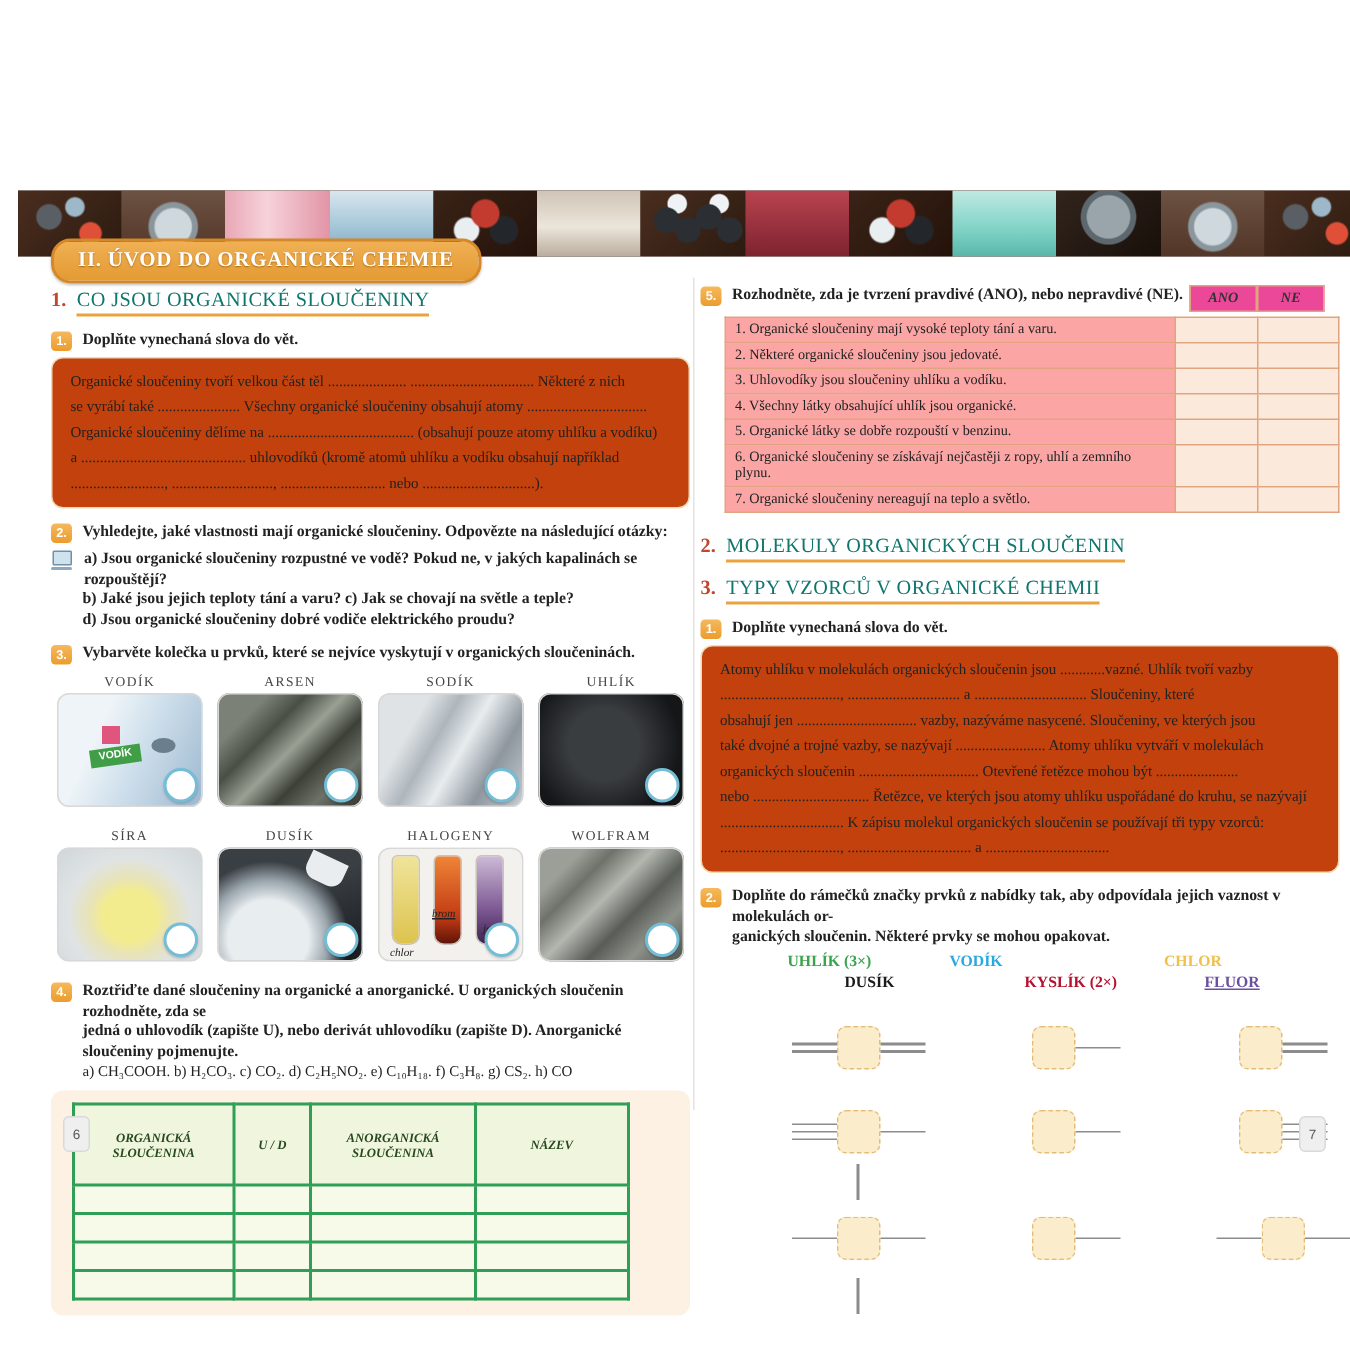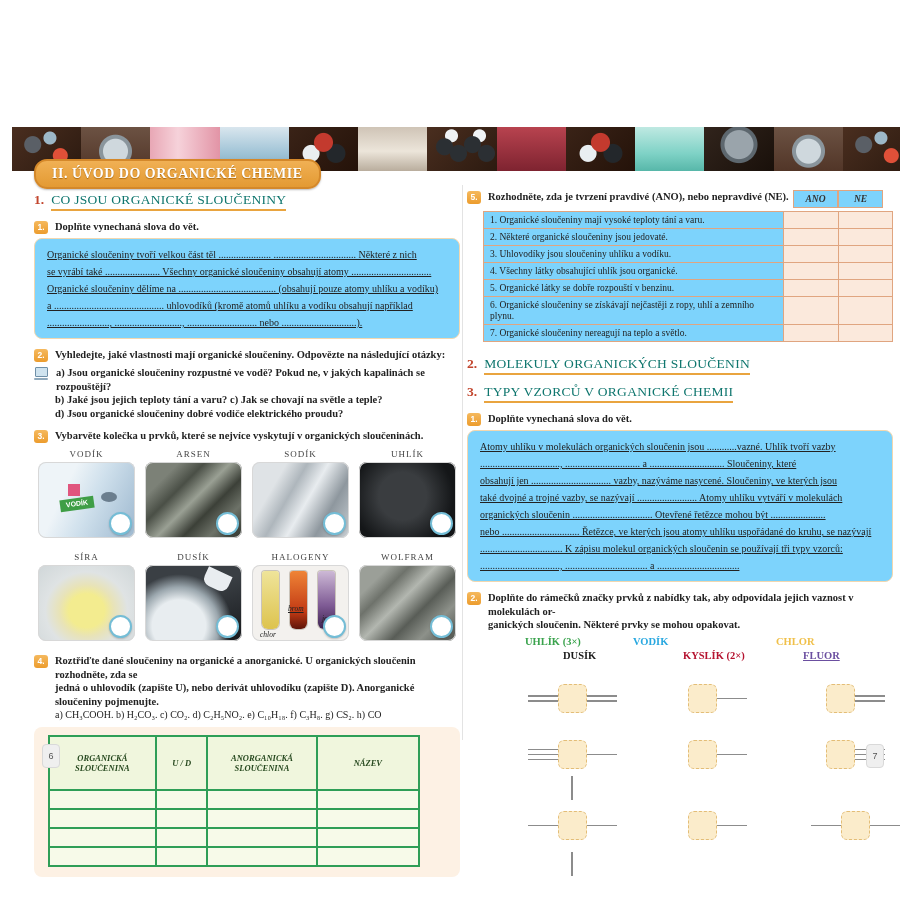--- a/index.html
+++ b/index.html
@@ -30,21 +30,21 @@
   
   .sec{display:flex;align-items:baseline;gap:7px;margin:0 0 9px 0;}
   .sec .num{color:#c2452d;font-weight:bold;font-size:13.5px;}
   .sec .ttl{color:#0f766e;font-weight:normal;font-size:13.5px;letter-spacing:.3px;border-bottom:2px solid #e9a43f;padding-bottom:1px;}
   .task{display:flex;gap:7px;margin:7px 0 4px 0;align-items:flex-start;}
   .task-badge{flex:0 0 auto;width:14px;height:13px;background:linear-gradient(180deg,#f5b95e,#ec9c2d);border-radius:3px;
       color:#fff;font-size:8.5px;font-weight:bold;text-align:center;line-height:13px;font-family:"Liberation Sans",sans-serif;margin-top:1px;}
   .task-text{font-weight:bold;font-size:10.5px;line-height:13.5px;}
   .task-sub{font-weight:bold;font-size:10.5px;line-height:13.5px;margin-left:21px;}
   
-  .fillbox{background:#7dd3fc;border:1.5px solid #f2d7af;border-radius:8px;padding:7px 12px;margin:4px 0 2px 0;text-decoration:underline;}
+  .fillbox{background:#c2410c;border:1.5px solid #f2d7af;border-radius:8px;padding:7px 12px;margin:4px 0 2px 0;}
   .fillbox p{margin:0;font-size:10px;line-height:17px;text-align:justify;}
   
   .pc{position:relative;width:15px;height:13px;flex:0 0 auto;margin-top:1px;}
   .pc .scr{position:absolute;left:1px;top:0;width:11px;height:8px;background:#cfe3ef;border:1.5px solid #6f90a8;border-radius:1px;}
   .pc .base{position:absolute;left:0;bottom:0;width:14px;height:2.5px;background:#8fa9bc;border-radius:1px;}
   
   .elem-grid{display:grid;grid-template-columns:repeat(4,97px);column-gap:10px;margin:6px 0 2px 4px;}
   .elem{display:flex;flex-direction:column;align-items:center;}
   .elem .lbl{font-size:9px;letter-spacing:1px;color:#444;margin-bottom:3px;}
   .imgbox{position:relative;width:97px;height:76px;border-radius:8px;overflow:hidden;box-shadow:0 0 0 1px #d8d8d8 inset;}
@@ -72,24 +72,24 @@
   .im-wolfram{background:linear-gradient(135deg,#9b9f98 0 18%,#6e726b 30%,#b3b7b0 45%,#595d57 62%,#8d918a 78%,#4c504a);}
   
   .t4wrap{background:#fdf1e4;border-radius:8px;padding:8px 24px 10px 8px;margin:5px 0 0 0;}
   .gtable{border-collapse:collapse;width:372px;margin-left:6px;}
   .gtable th{border:2px solid #2f9e57;background:#f0f6dd;color:#27491f;font-size:8.5px;font-style:italic;line-height:10px;padding:16px 2px;}
   .gtable td{border:2px solid #2f9e57;background:#f7fae9;height:15px;}
   .gt-c1{width:106px;} .gt-c2{width:50px;} .gt-c3{width:108px;} .gt-c4{width:104px;}
   
   .tf-head{display:grid;grid-template-columns:326px 45px 45px;column-gap:0;align-items:start;}
   .tf-head .task{margin:0;}
-  .tf-ano,.tf-ne{border:1.5px solid #e0a580;background:#7dd3fc;font-size:9.5px;font-style:italic;font-weight:bold;
+  .tf-ano,.tf-ne{border:1.5px solid #e0a580;background:#ec4899;font-size:9.5px;font-style:italic;font-weight:bold;
       text-align:center;line-height:16px;height:16px;color:#333;}
   .tf-table{border-collapse:collapse;margin:3px 0 0 16px;}
-  .tf-table td{border:1.5px solid #e0a580;background:#7dd3fc;font-size:9.5px;line-height:11px;padding:2.5px 6px;}
+  .tf-table td{border:1.5px solid #e0a580;background:#fca5a5;font-size:9.5px;line-height:11px;padding:2.5px 6px;}
   .tf-table td.st{width:297px;}
   .tf-table td.cb{width:43px;background:#fbe9dc;}
   
   .opt-row{display:flex;justify-content:flex-start;margin-left:58px;gap:0;font-weight:bold;font-size:10.5px;}
   .opt-row span{display:inline-block;}
   
   .bond-grid{display:grid;grid-template-columns:150px 140px 136px;margin:10px 0 0 30px;}
   .bcell{position:relative;display:flex;align-items:center;justify-content:center;height:56px;}
   .bcell.tall{height:86px;}
   .bbox{width:27px;height:27px;background:#fbeccb;border:1.5px dashed #e3bd77;border-radius:6px;flex:0 0 auto;}

